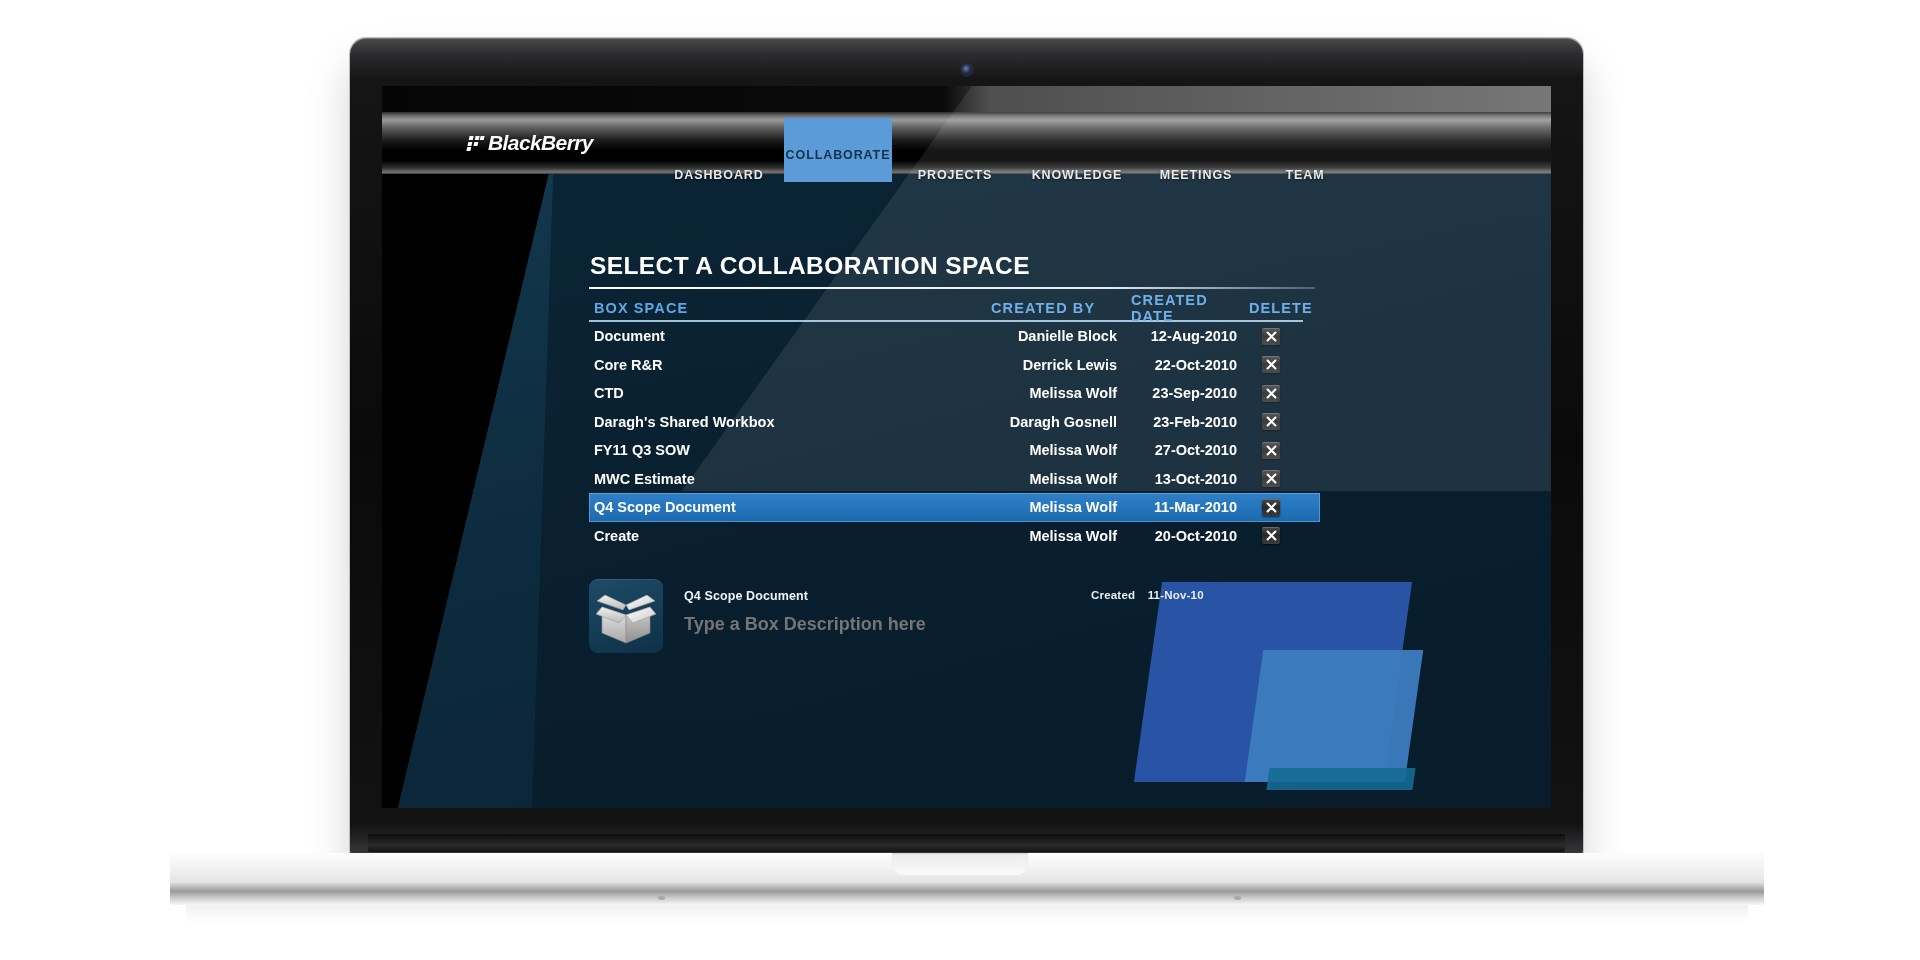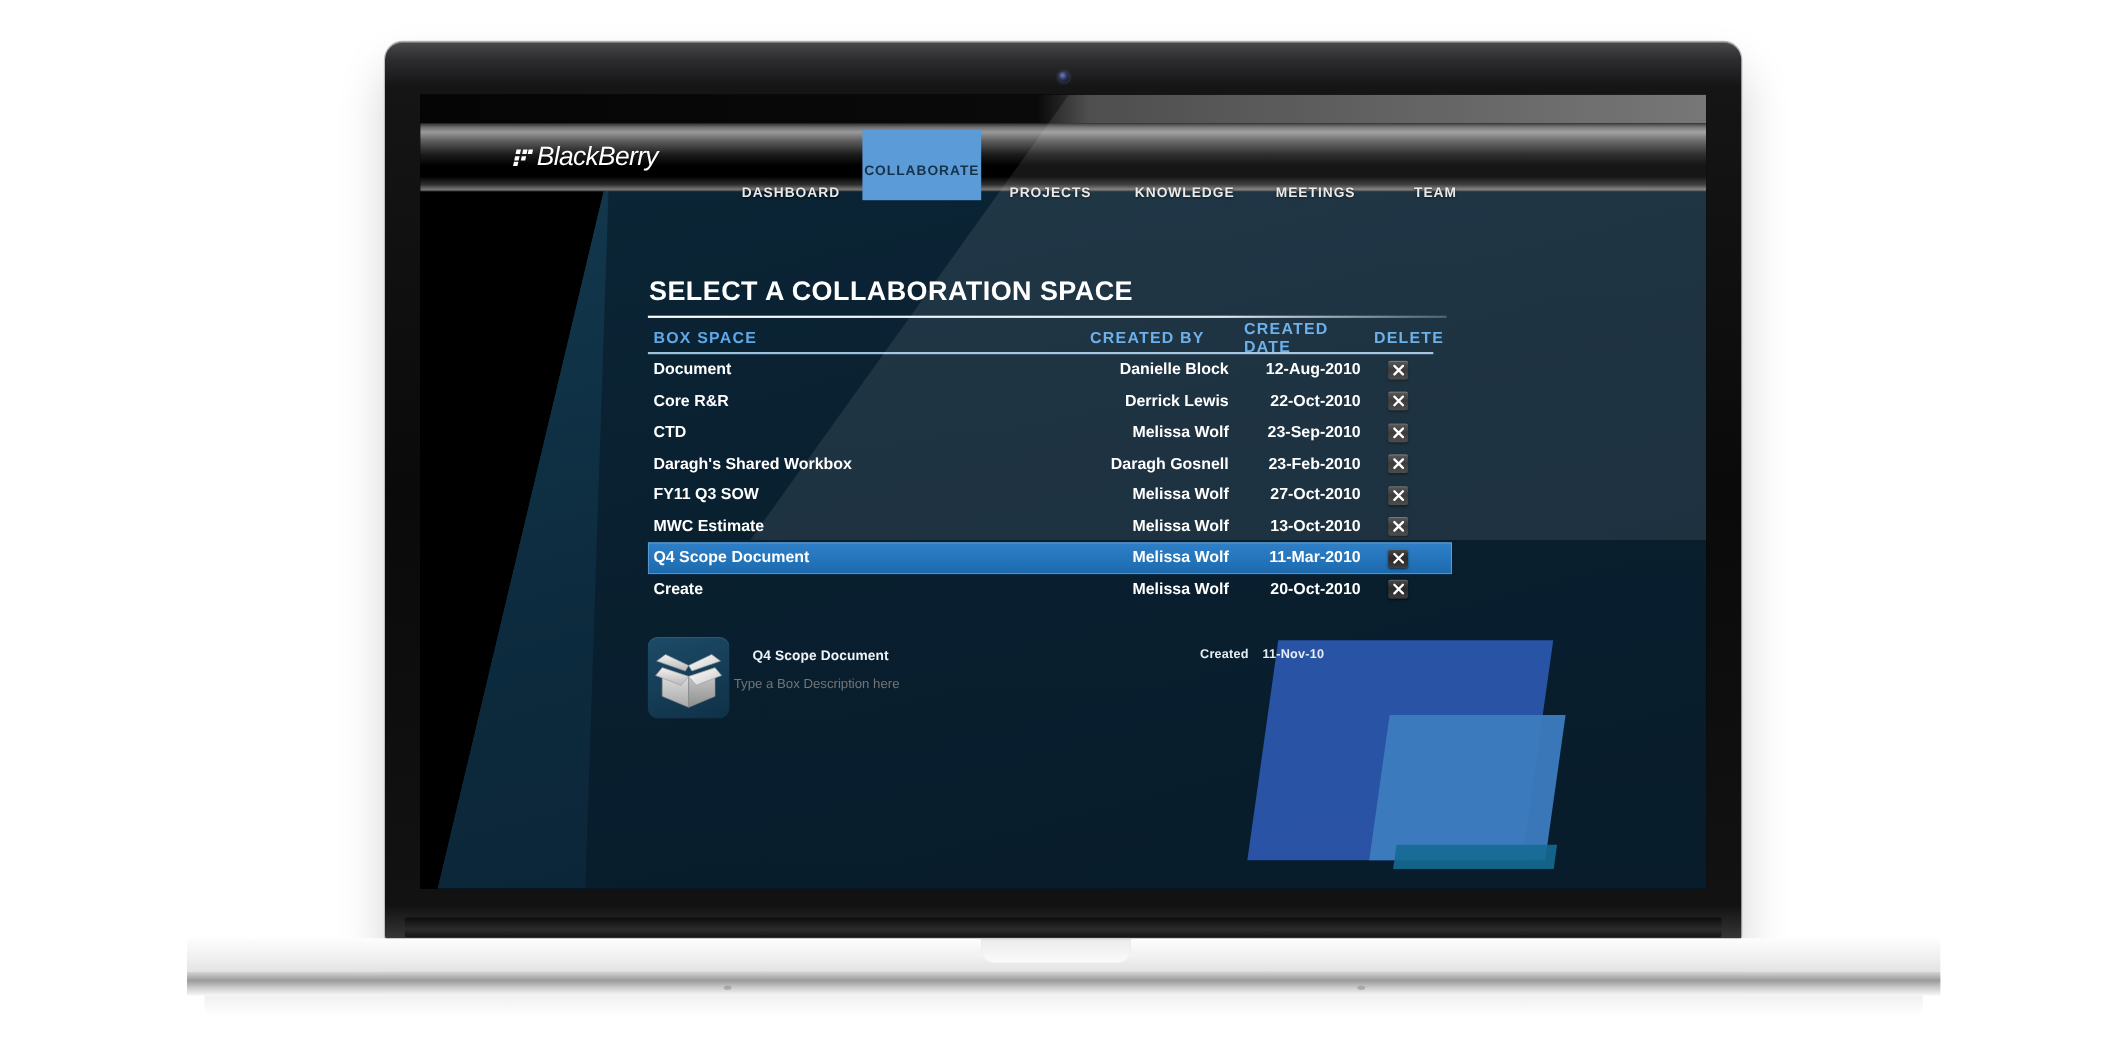--- a/index.html
+++ b/index.html
@@ -146,22 +146,22 @@
   #logo-dots {
     display:grid;
     grid-template-columns: repeat(3, 4px);
     grid-template-rows: repeat(3, 4px);
     gap: 1.5px;
     transform: skewX(-12deg);
   }
   #logo-dots i { background:#fff; display:block; width:4px; height:4px; }
   #logo-dots i.sp { background:transparent; }
   #logo-text {
-    color:#fff; font-weight:normal; font-style:italic;
-    font-size:24px; letter-spacing:-.6px;
+    color:#fff; font-weight:bold; font-style:italic;
+    font-size:21px; letter-spacing:-.6px;
     font-family:"Liberation Sans", sans-serif;
     text-shadow: 0 1px 1px rgba(0,0,0,.8);
   }
   .nav-link {
     position:absolute; top:0; height:62px;
     display:flex; align-items:center; justify-content:center;
     color:#e8e8e8; font-size:12.5px; font-weight:bold; letter-spacing:.9px;
     text-shadow: 0 1px 2px rgba(0,0,0,.9);
     cursor:pointer;
     padding: 0 10px;
@@ -251,22 +251,22 @@
     background: linear-gradient(160deg,#1b4763 0%,#123josh 0%,#10364c 100%);
     background: linear-gradient(160deg,#1d4b68 0%,#0e3147 100%);
     box-shadow: 0 1px 0 rgba(255,255,255,.10) inset;
     overflow:hidden;
   }
   #detail-name {
     position:absolute; left:95px; top:10px;
     color:#eef4f8; font-size:12.5px; font-weight:bold; letter-spacing:.1px;
   }
   #detail-desc {
-    position:absolute; left:78px; top:35px;
-    color:#cfdde8; font-size:12px; font-weight:normal;
+    position:absolute; left:95px; top:35px;
+    color:#cfdde8; font-size:18px; font-weight:bold;
     background:transparent; border:0; outline:none;
     font-family:"Liberation Sans", sans-serif;
     width: 330px;
   }
   #detail-created {
     position:absolute; left:502px; top:10px;
     color:#e6eef5; font-size:11.5px; font-weight:bold; letter-spacing:.2px;
     white-space:nowrap;
   }
   #detail-created b { margin-left:9px; }

